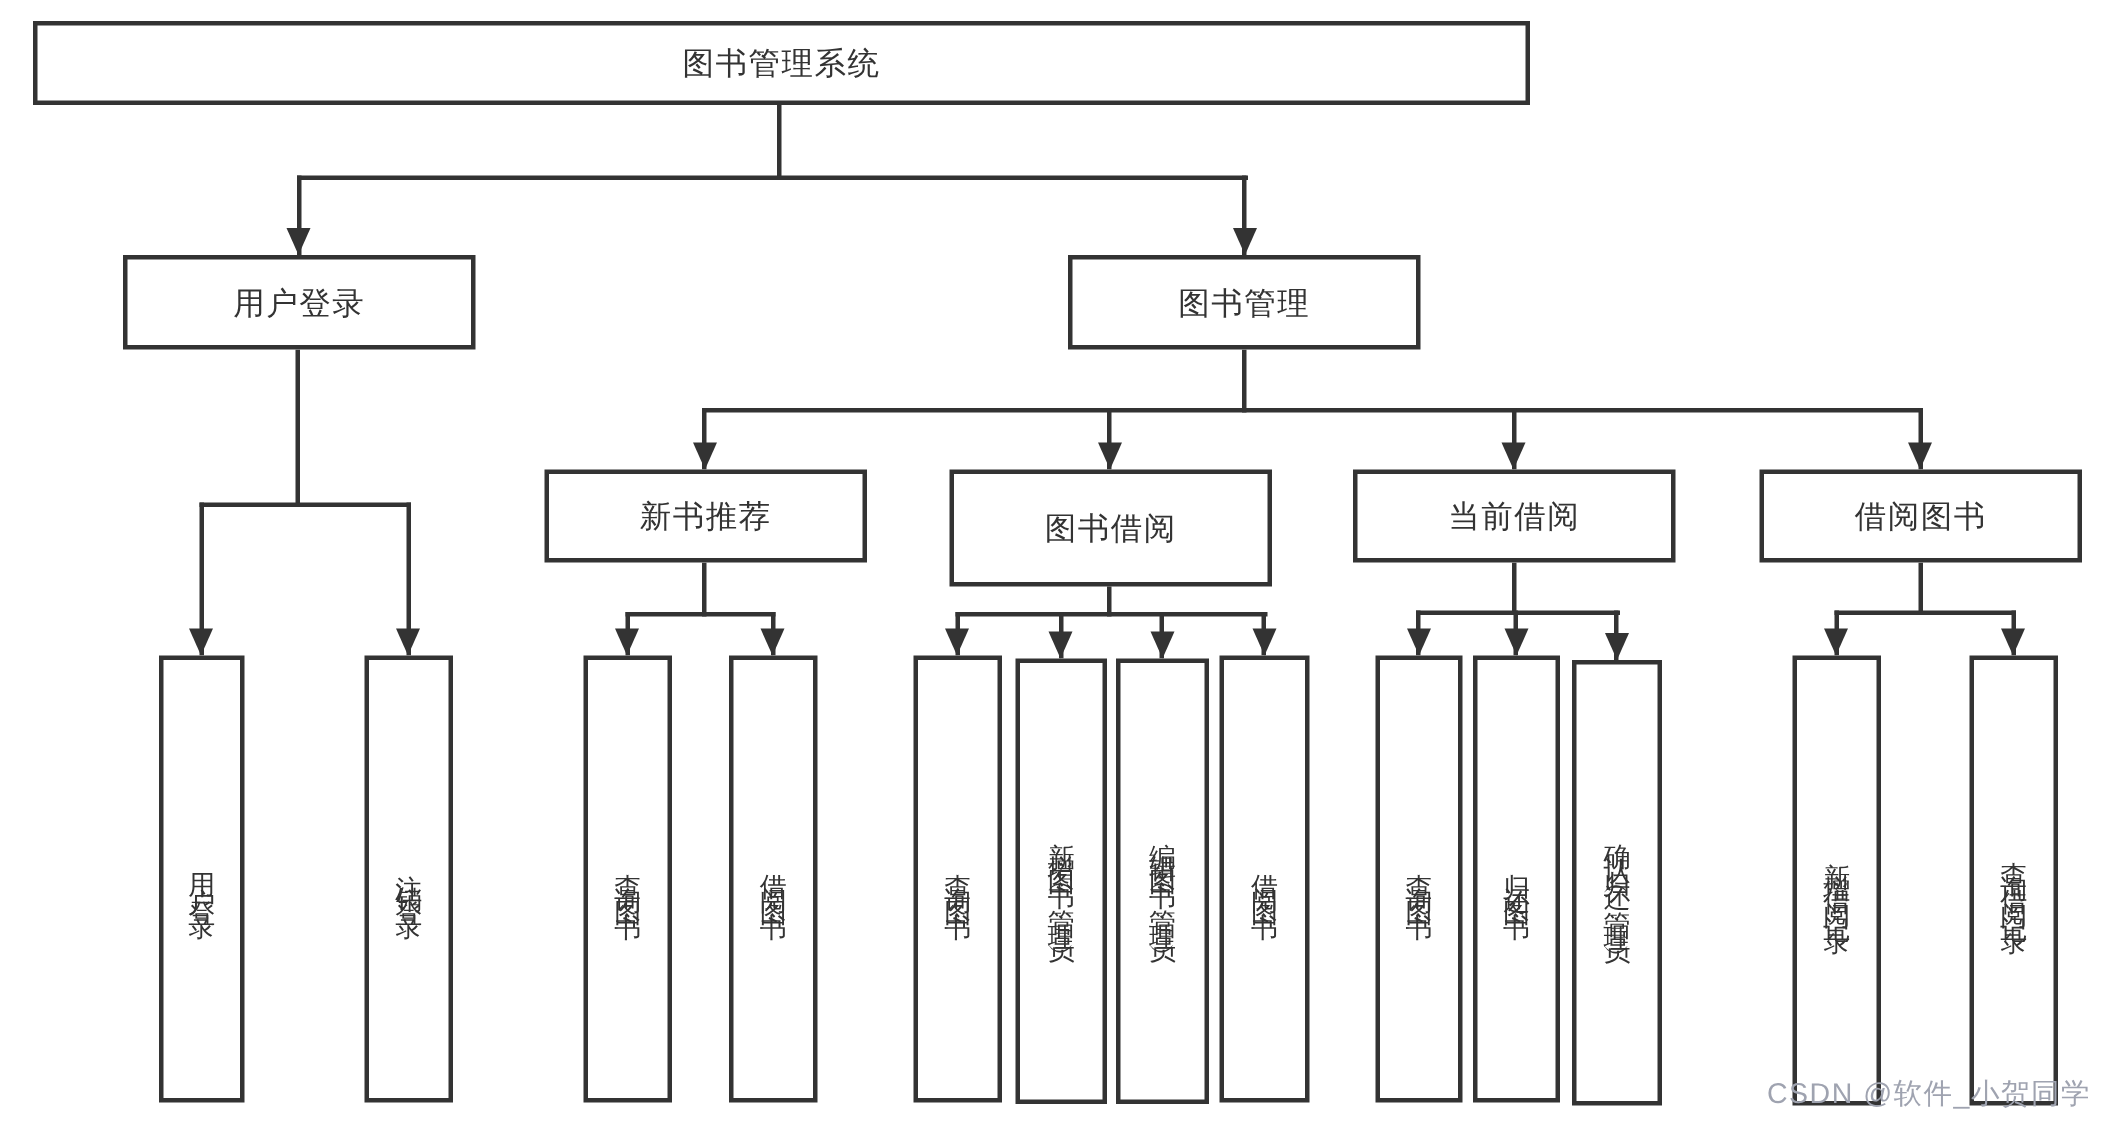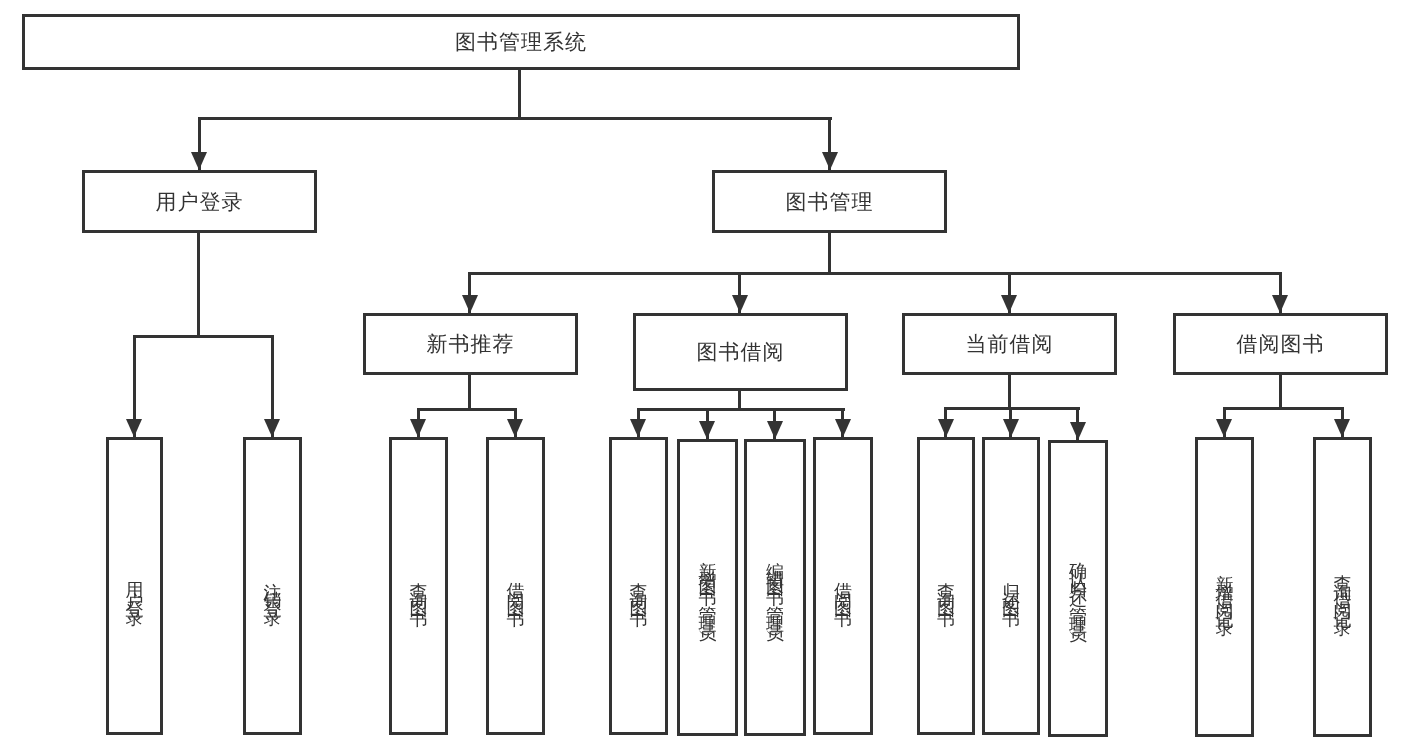--- a/index.html
+++ b/index.html
@@ -185,14 +185,15 @@
   <div class="vline" style="left:1341px;top:407px;height:30px;"></div>
   <div class="arrow" style="left:1216px;top:419px;"></div>
   <div class="arrow" style="left:1334px;top:419px;"></div>
   <div class="box-v" style="left:1195px;top:437px;width:59px;height:300px;">
     <span class="vtext">新增借阅记录</span>
   </div>
   <div class="box-v" style="left:1313px;top:437px;width:59px;height:300px;">
     <span class="vtext">查询借阅记录</span>
   </div>
 
+  <div class="watermark">CSDN @软件_小贺同学</div>
 
 </div>
 
 </body></html>

